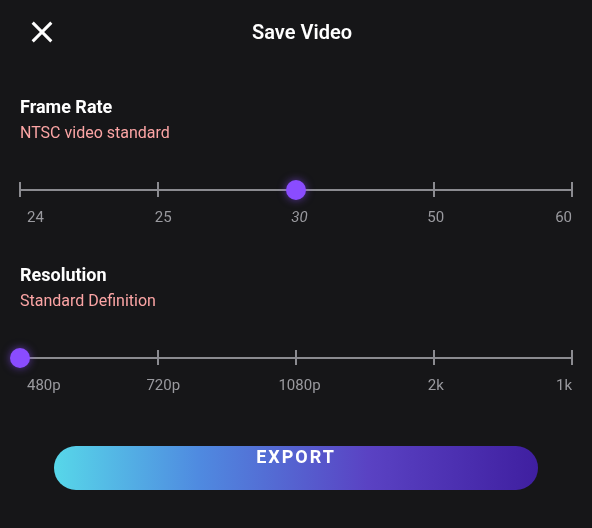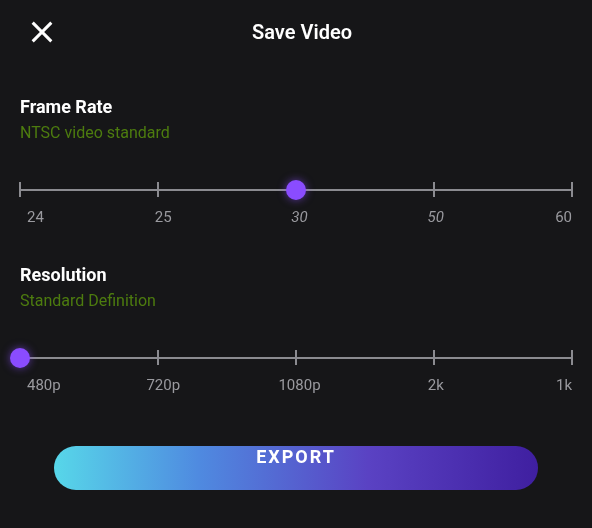--- a/index.html
+++ b/index.html
@@ -41,21 +41,21 @@
   .section{
     padding:0 20px;
   }
   .sec-title{
     font-size:18px;
     font-weight:700;
     margin-top:32px;
   }
   .sec-sub{
     font-size:16px;
-    color:#4d7c0f;
+    color:#fca5a5;
     margin-top:6px;
   }
   .slider{
     position:relative;
     margin-top:36px;
     height:24px;
   }
   .track{
     position:absolute;
     top:11px;
@@ -137,21 +137,21 @@
       <div class="tick" style="left: 25%;"></div>
       <div class="tick" style="left: 50%;"></div>
       <div class="tick" style="left: 75%;"></div>
       <div class="tick" style="left: 100%;"></div>
       <div class="thumb" style="left: 50%;"></div>
     </div>
   <div class="labels">
       <span style="left: 0%;">24</span>
       <span style="left: 25%;">25</span>
       <span style="left: 50%; font-style: italic;">30</span>
-      <span style="left: 75%; font-style: italic;">50</span>
+      <span style="left: 75%;">50</span>
       <span style="left: 100%;">60</span>
     </div>
 </div>
 
 <div class="section">
   <div class="sec-title">Resolution</div>
   <div class="sec-sub">Standard Definition</div>
   <div class="slider">
     <div class="track"></div>
   <div class="tick" style="left: 0%;"></div>

